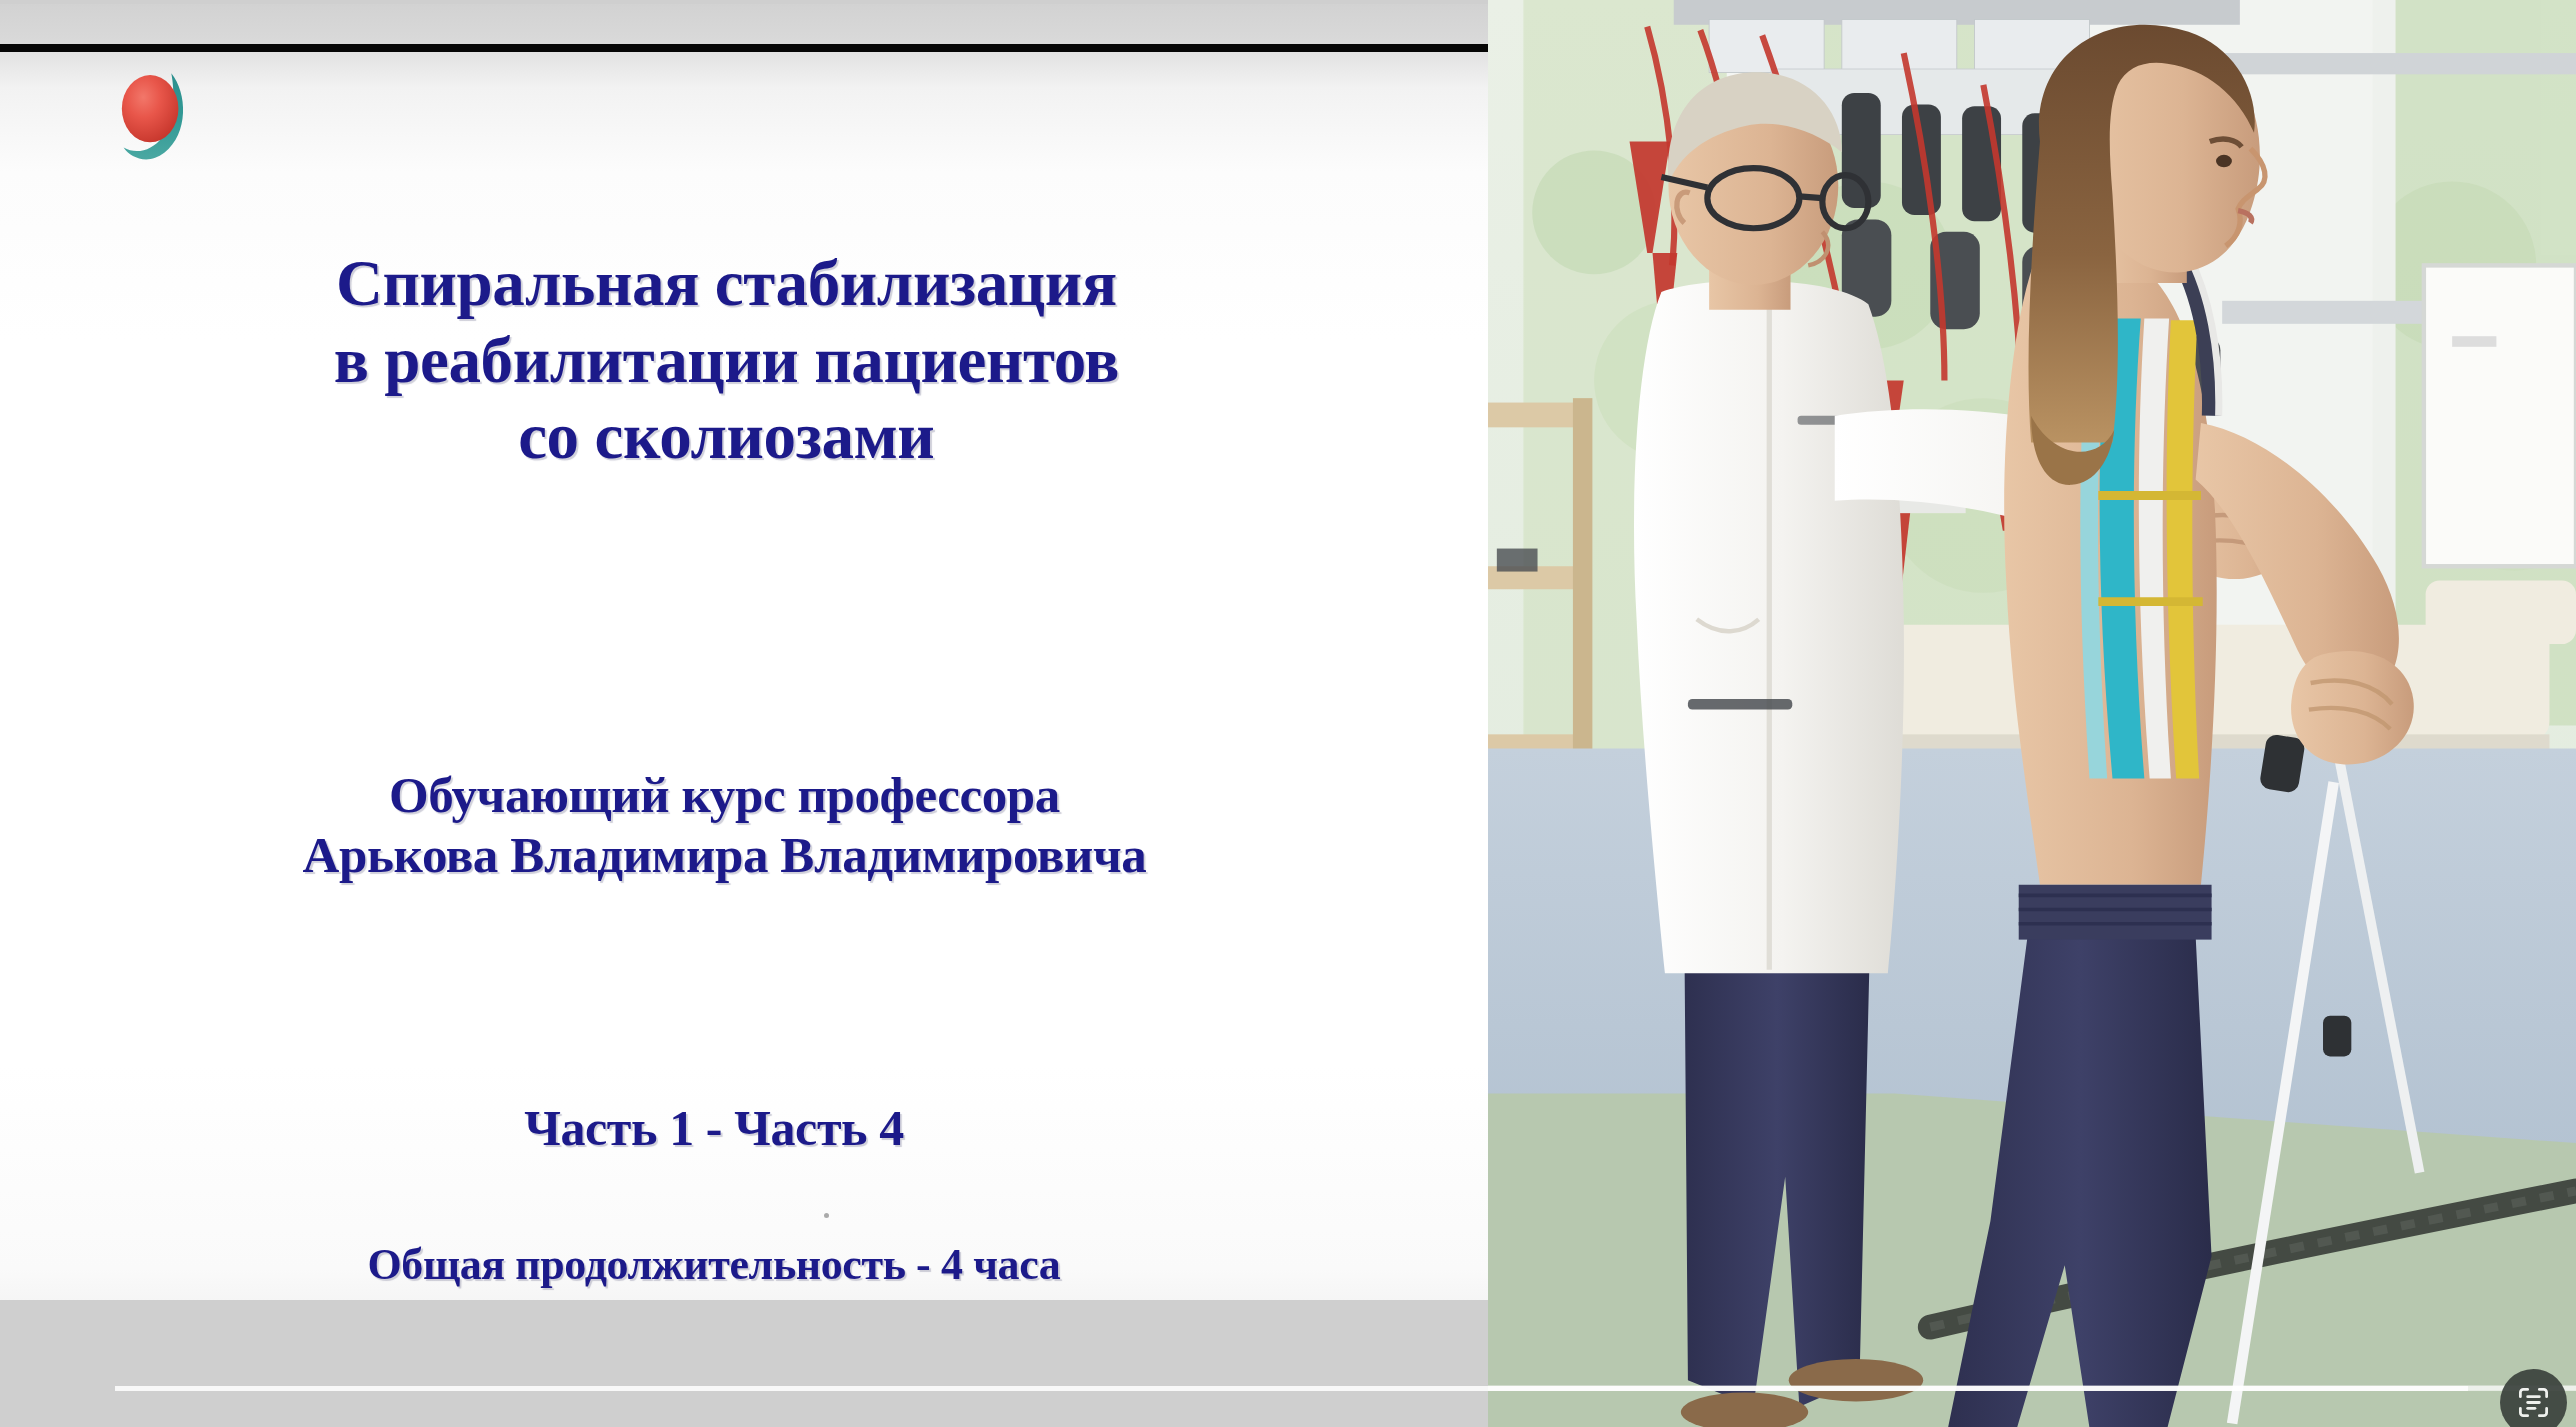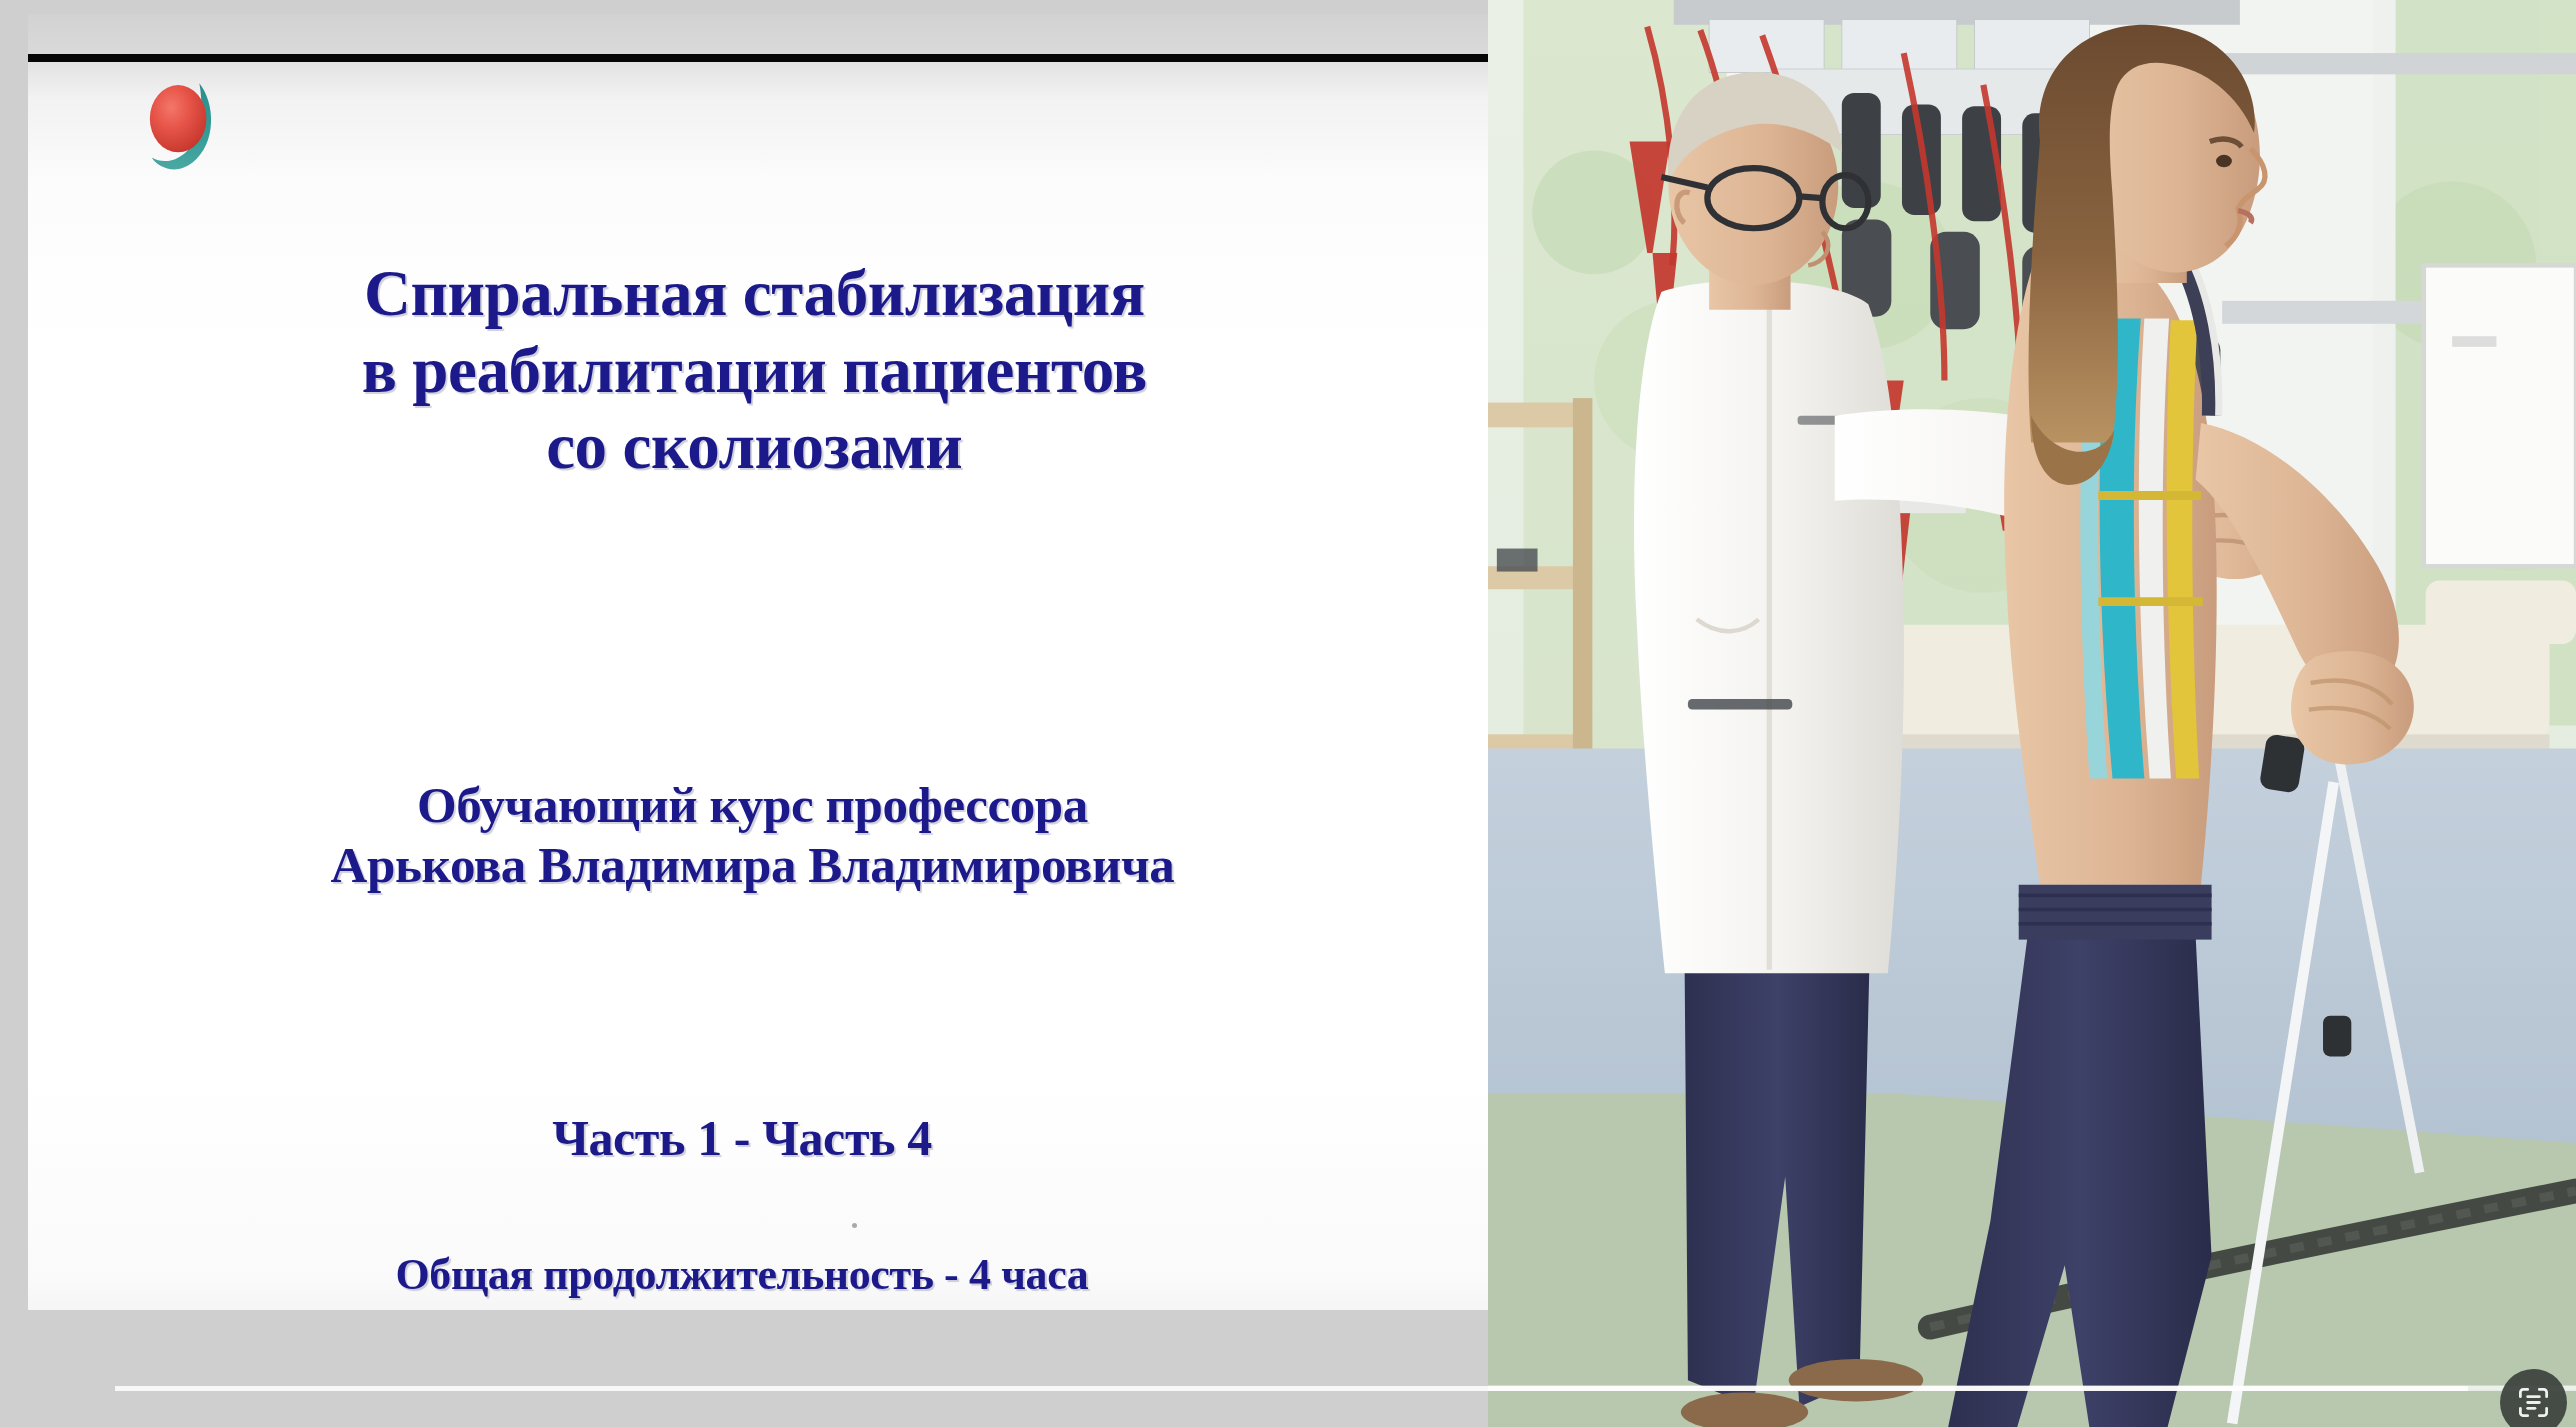--- a/index.html
+++ b/index.html
@@ -18,37 +18,36 @@
     width: 2576px;
     height: 1428px;
     overflow: hidden;
     background: #cfcfcf;
   }
 
   
   #slide {
     position: absolute;
     left: 0;
-    top: 14px;
+    top: 4px;
     width: 1488px;
     height: 1296px;
     background:
       linear-gradient(to bottom,
         #d4d4d4 0px,
         #dcdcdc 35px,
         #f2f2f2 84px,
         #fcfcfc 168px,
         #ffffff 336px,
         #ffffff 1062px,
         #fafafa 1265px,
         #ececec 1362px,
         #d8d8d8 1398px,
         #cfcfcf 1428px);
     overflow: hidden;
-    margin-left: 28px;
   }
 
   
   #top-band {
     position: absolute;
     left: 0;
     top: 0;
     width: 1488px;
     height: 42px;
     background: linear-gradient(to bottom, #d2d2d2, #dadada);

